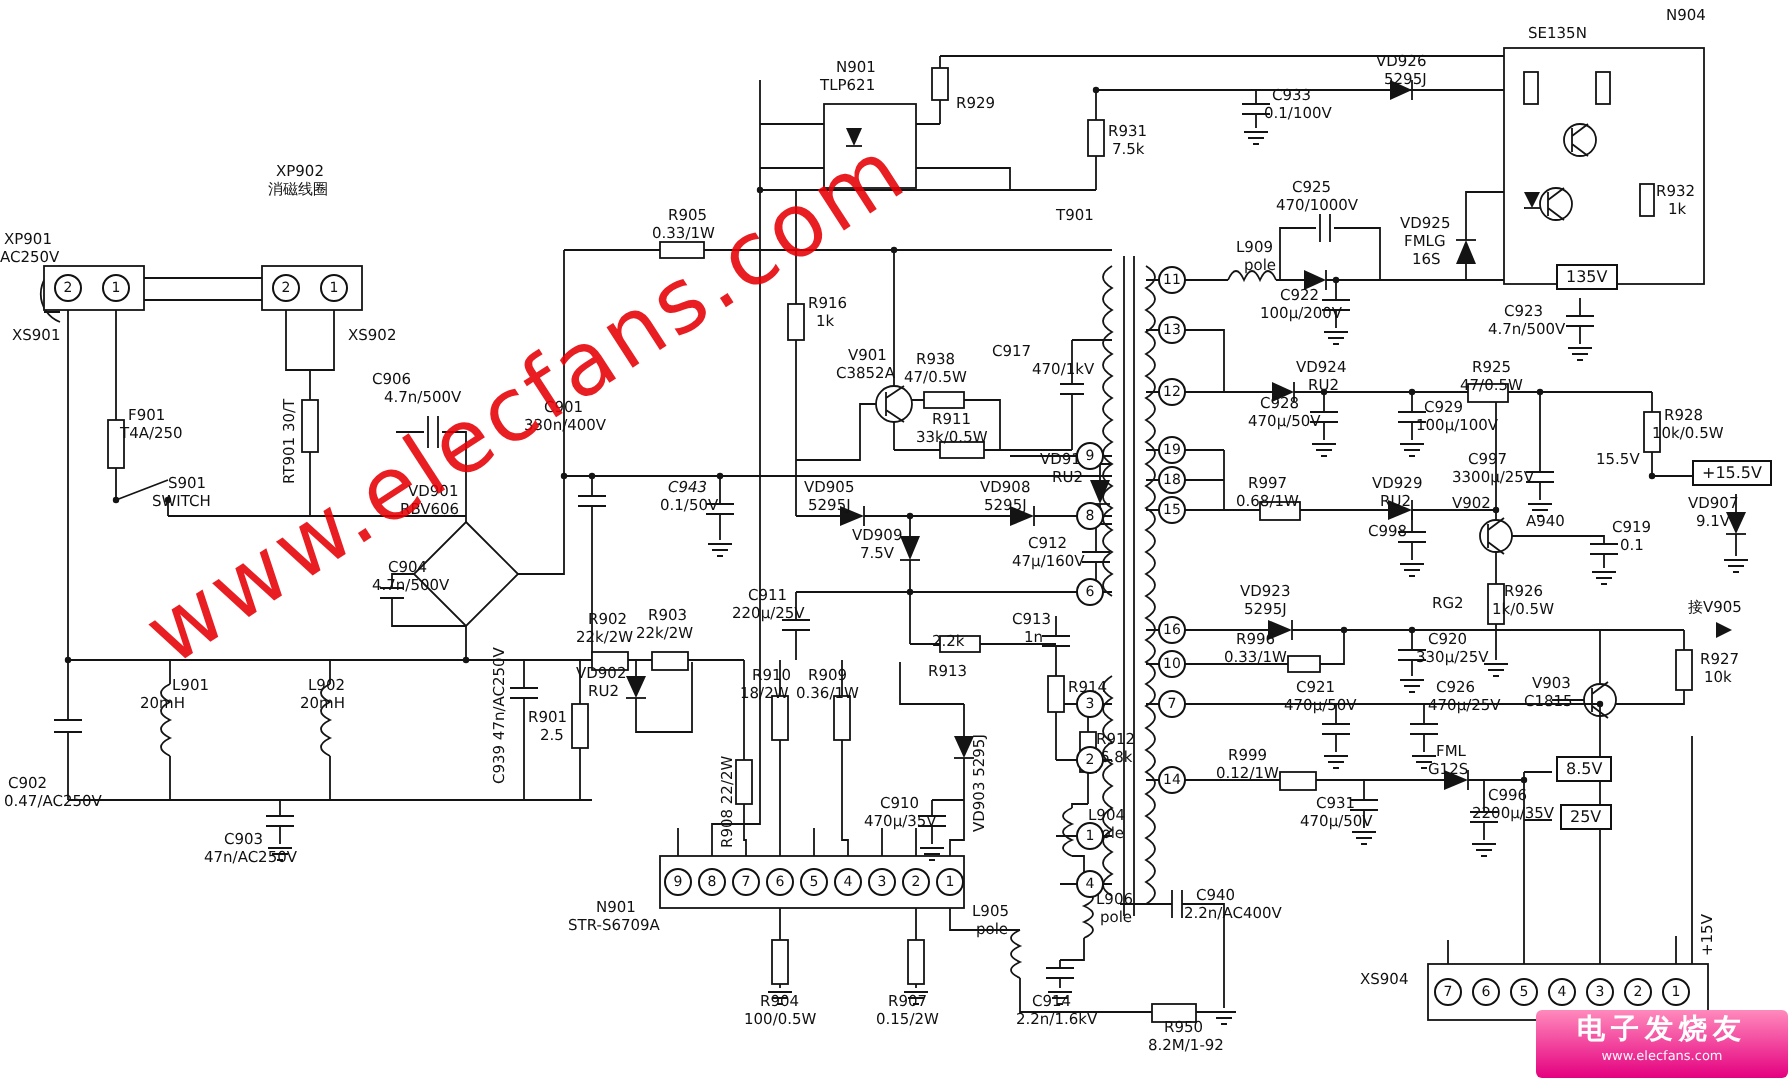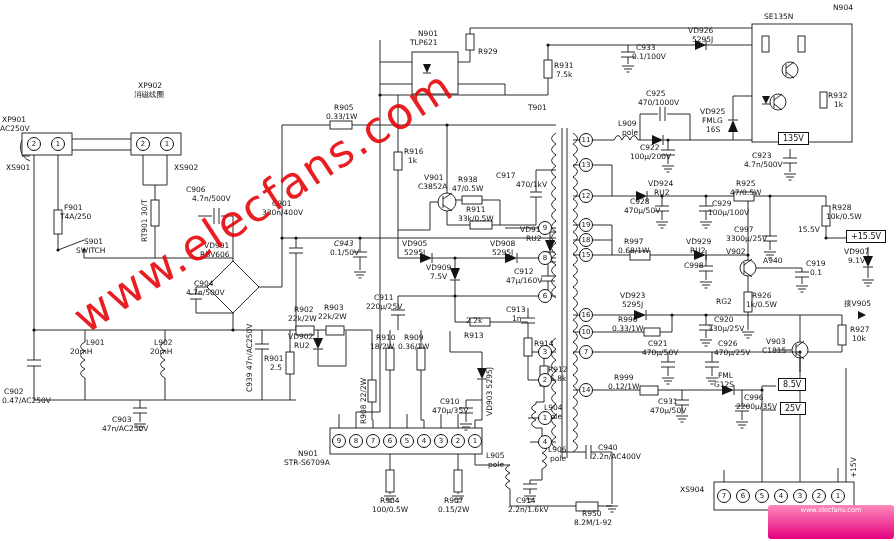--- a/index.html
+++ b/index.html
@@ -512,16 +512,17 @@
       <span class="pin" style="left: 762px; top: 496px;">5</span>
       <span class="pin" style="left: 781px; top: 496px;">4</span>
       <span class="pin" style="left: 800px; top: 496px;">3</span>
       <span class="pin" style="left: 819px; top: 496px;">2</span>
       <span class="pin" style="left: 838px; top: 496px;">1</span>
     </div>
 
 <div class="watermark">www.elecfans.com</div>
 
 <div class="logo">
+  <div class="l1">电子发烧友</div>
   <div class="l2">www.elecfans.com</div>
 </div>
 
 </div>
 
 </body></html>

